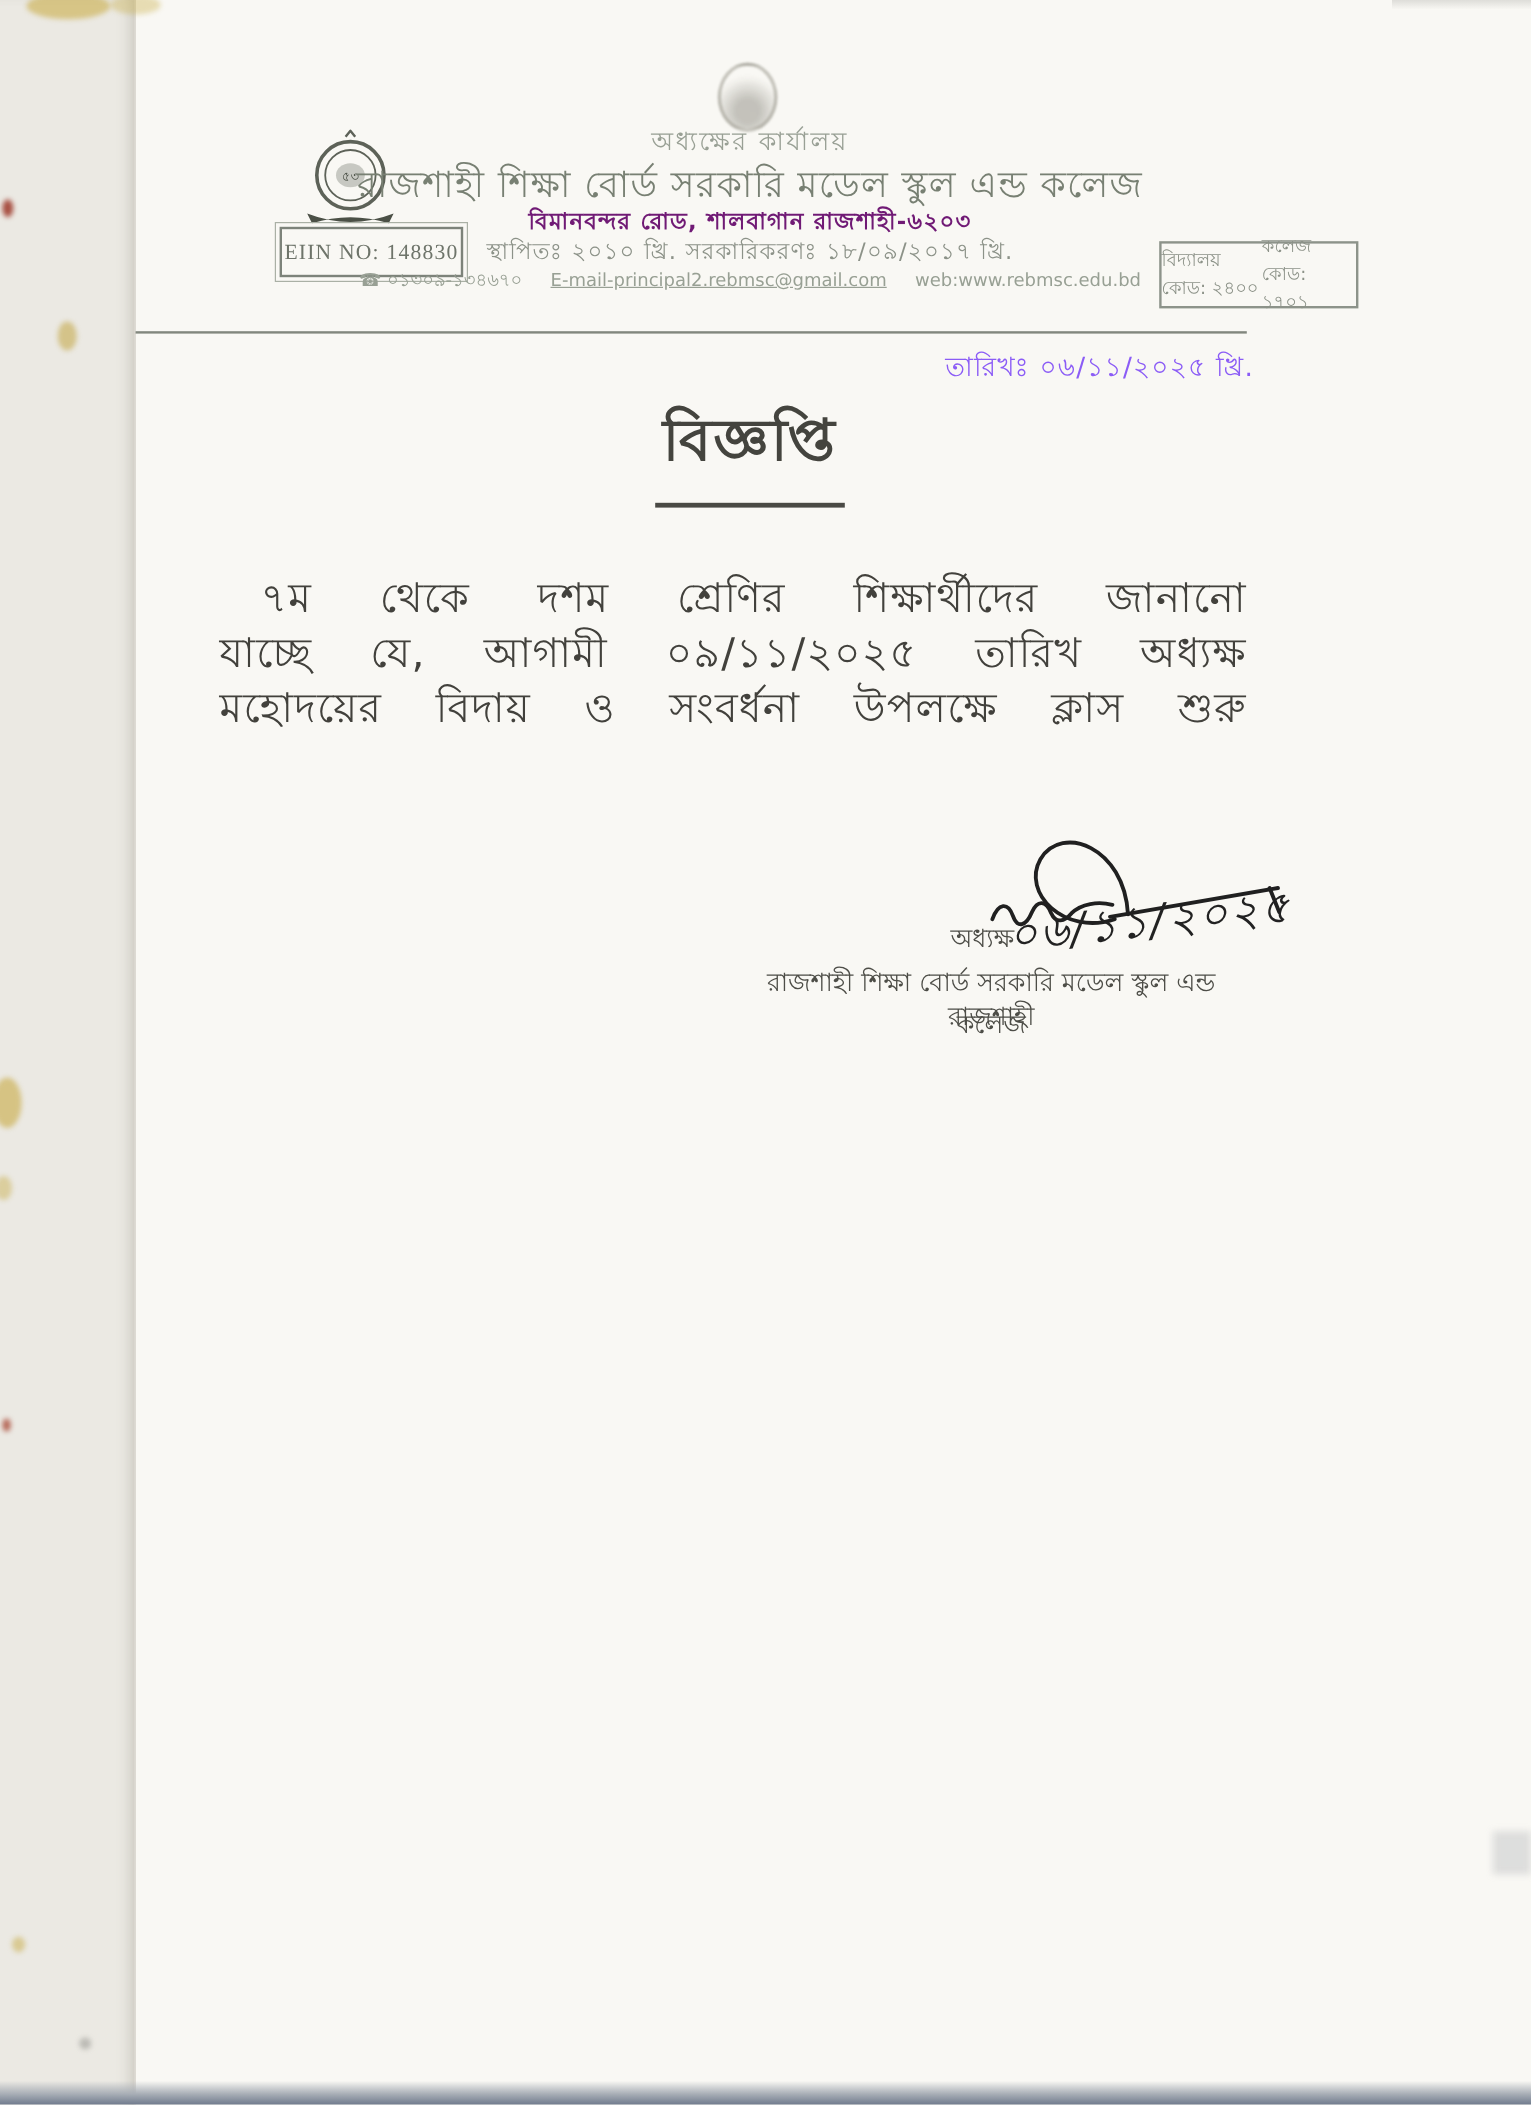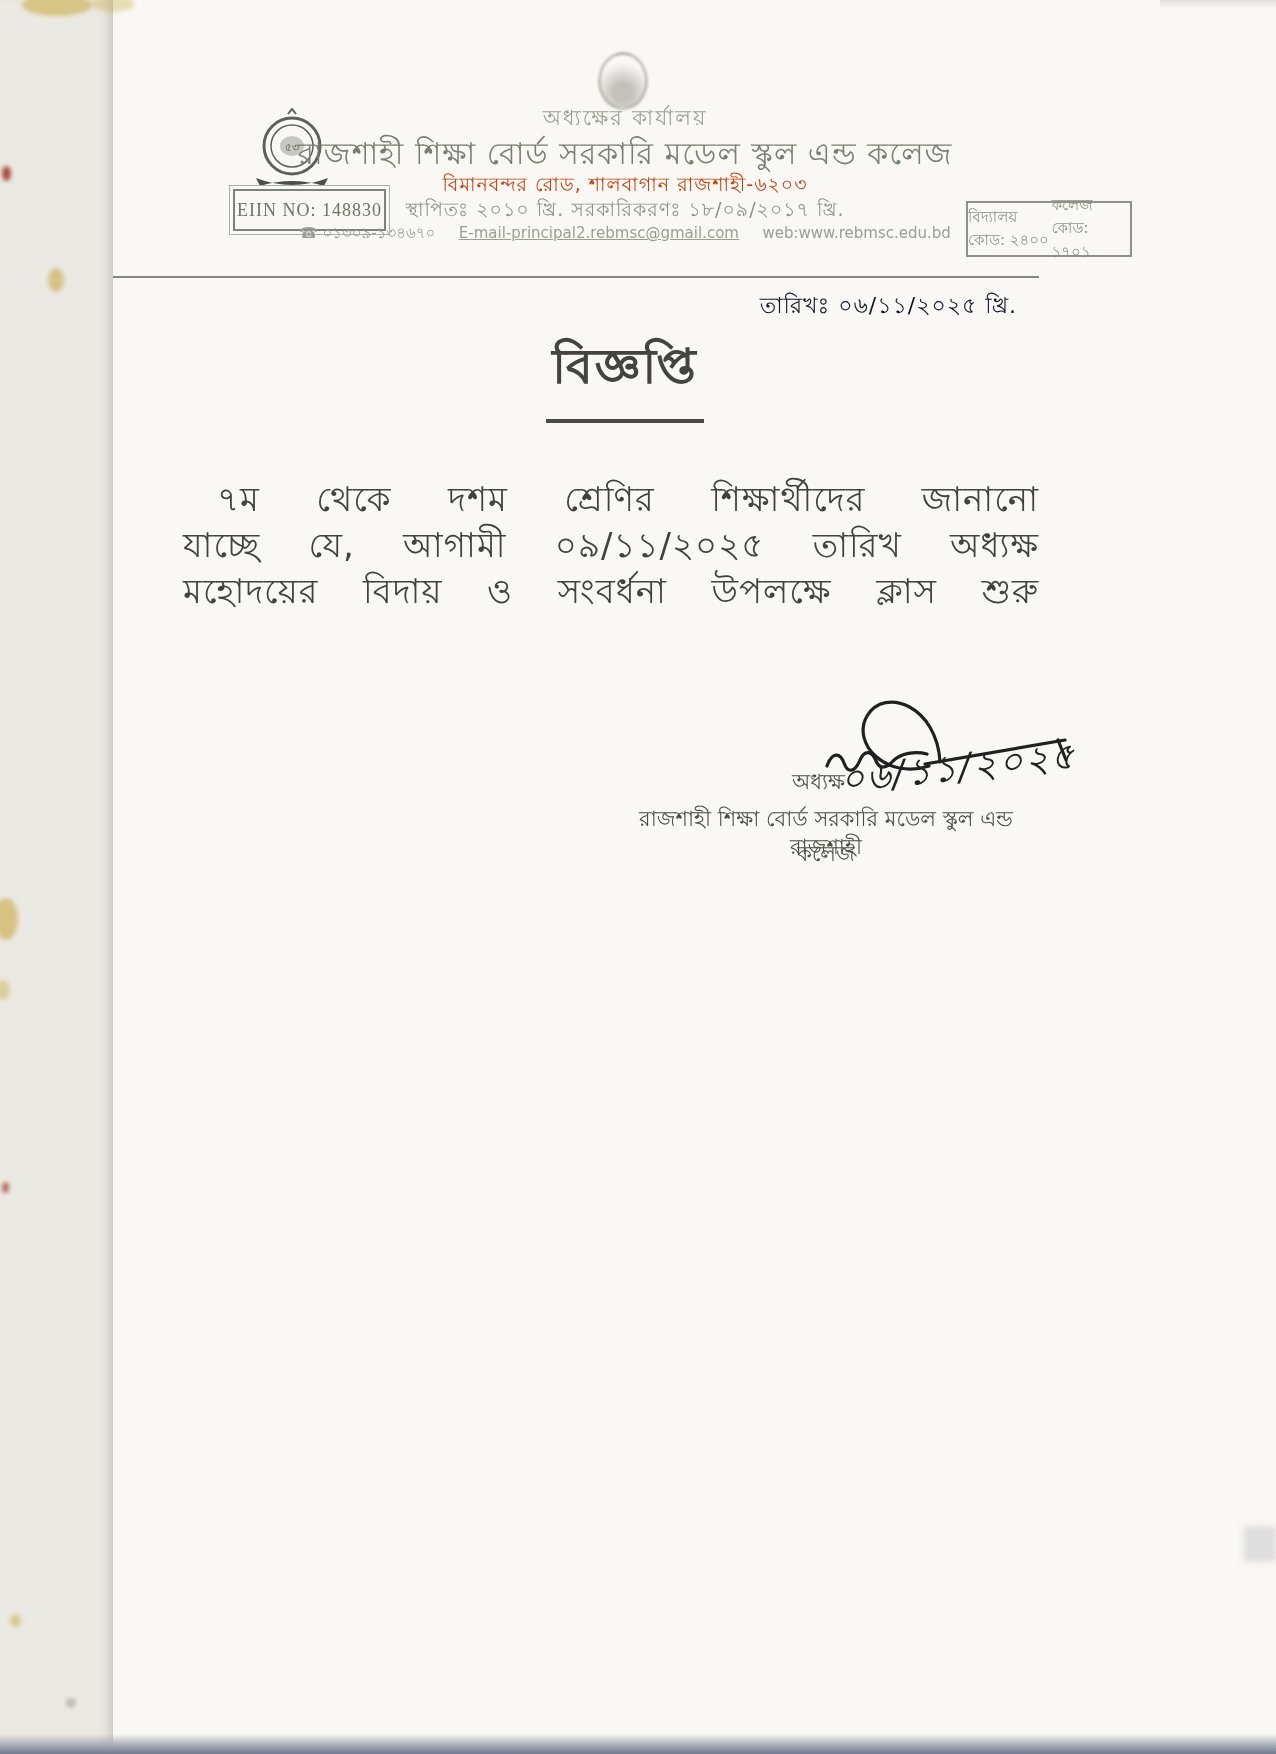--- a/index.html
+++ b/index.html
@@ -26,35 +26,35 @@
   .s9{left:66px;top:1698px;width:10px;height:10px;background:rgba(120,120,115,.40);}
   .smudge-right{left:1244px;top:1526px;width:32px;height:36px;background:rgba(140,145,150,.25);filter:blur(3px);}
 
   
   .hdr-center{left:140px;width:970px;text-align:center;}
   .stamp{left:598px;top:52px;width:44px;height:52px;border:3px solid rgba(158,156,146,.55);
          border-radius:50%;filter:blur(1px);
          background:radial-gradient(circle at 50% 72%,rgba(130,128,118,.45) 0 22%,rgba(200,198,190,.15) 60%,transparent 70%);}
   .office{top:102px;font-size:21px;color:#99a095;letter-spacing:2px;}
   .institution{top:130px;font-size:30px;color:#788073;letter-spacing:1px;}
-  .address{top:170px;font-size:19px;color:#c2410c;letter-spacing:1px;}
+  .address{top:170px;font-size:19px;color:#701a75;letter-spacing:1px;font-weight:bold;}
   .established{top:195px;font-size:19px;color:#8c9288;letter-spacing:1px;}
   .contact{top:221px;font-size:15px;color:#98a094;}
   .contact .gap{display:inline-block;width:14px;}
   .contact .email{text-decoration:underline;}
   .logo{left:248px;top:108px;width:88px;height:88px;}
   .eiin-box{left:233px;top:189px;width:149px;height:38px;border:2px solid #7d837a;
             outline:1px solid #aab0a5;outline-offset:3px;
             display:flex;align-items:center;justify-content:center;
             font-family:"Liberation Serif",serif;font-size:18px;color:#6e746a;letter-spacing:1px;}
   .codes-box{left:966px;top:201px;width:162px;height:52px;border:2px solid #8d938a;
             display:flex;flex-direction:row;align-items:center;justify-content:center;
             font-size:15px;color:#8c9288;line-height:1.55;}
   .hrule{left:113px;top:276px;width:926px;height:2px;background:#6d7368;opacity:.85;}
-  .date-line{left:705px;top:288px;width:312px;text-align:right;font-size:22px;color:#0f172a;letter-spacing:1px;}
+  .date-line{left:733px;top:288px;width:312px;text-align:right;font-size:22px;color:#8b5cf6;letter-spacing:1px;}
 
   
   .title-wrap{left:140px;top:330px;width:970px;text-align:center;}
   .title-wrap .t{display:inline-block;font-size:48px;font-weight:600;color:#44443e;
                  letter-spacing:2px;border-bottom:4px solid #4a4a44;padding:0 6px 10px;}
   .body-block{left:183px;top:428px;width:856px;color:#42413c;font-size:34px;}
   .body-line{height:46px;line-height:46px;letter-spacing:1px;white-space:nowrap;}
   .just{text-align:justify;text-align-last:justify;white-space:normal;}
   .indent{padding-left:34px;margin-top:48px;}
 

